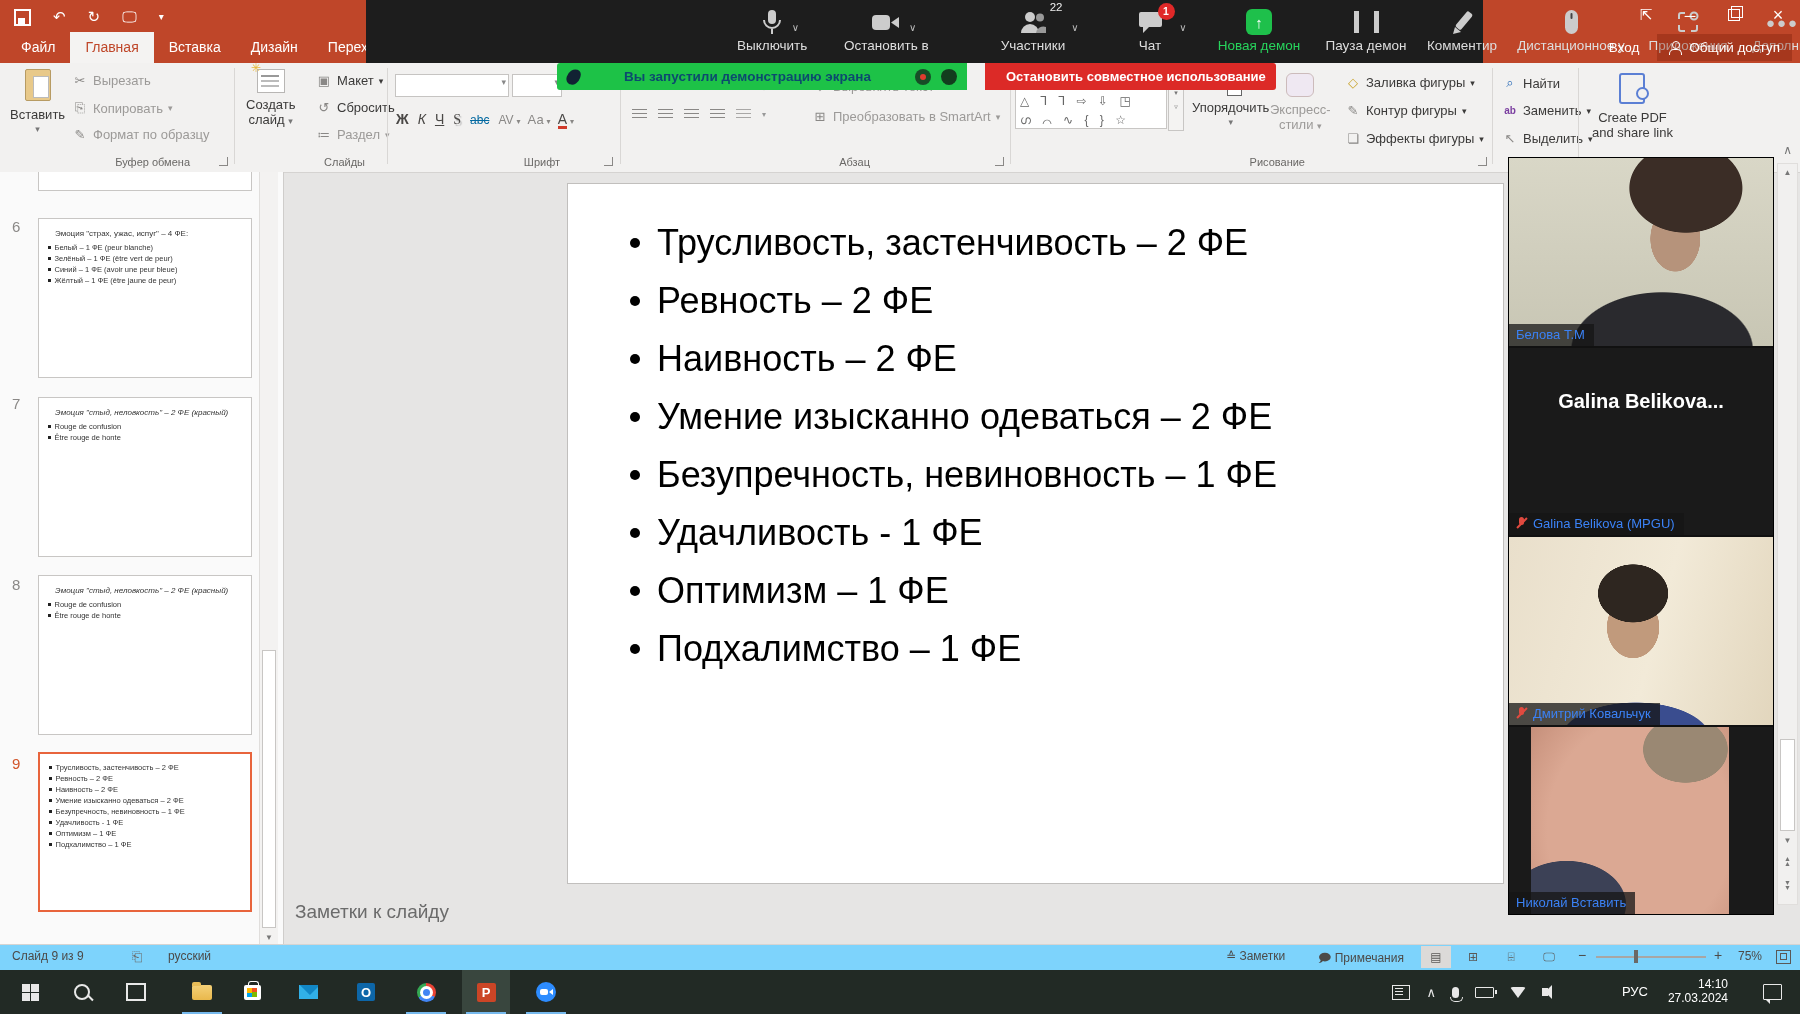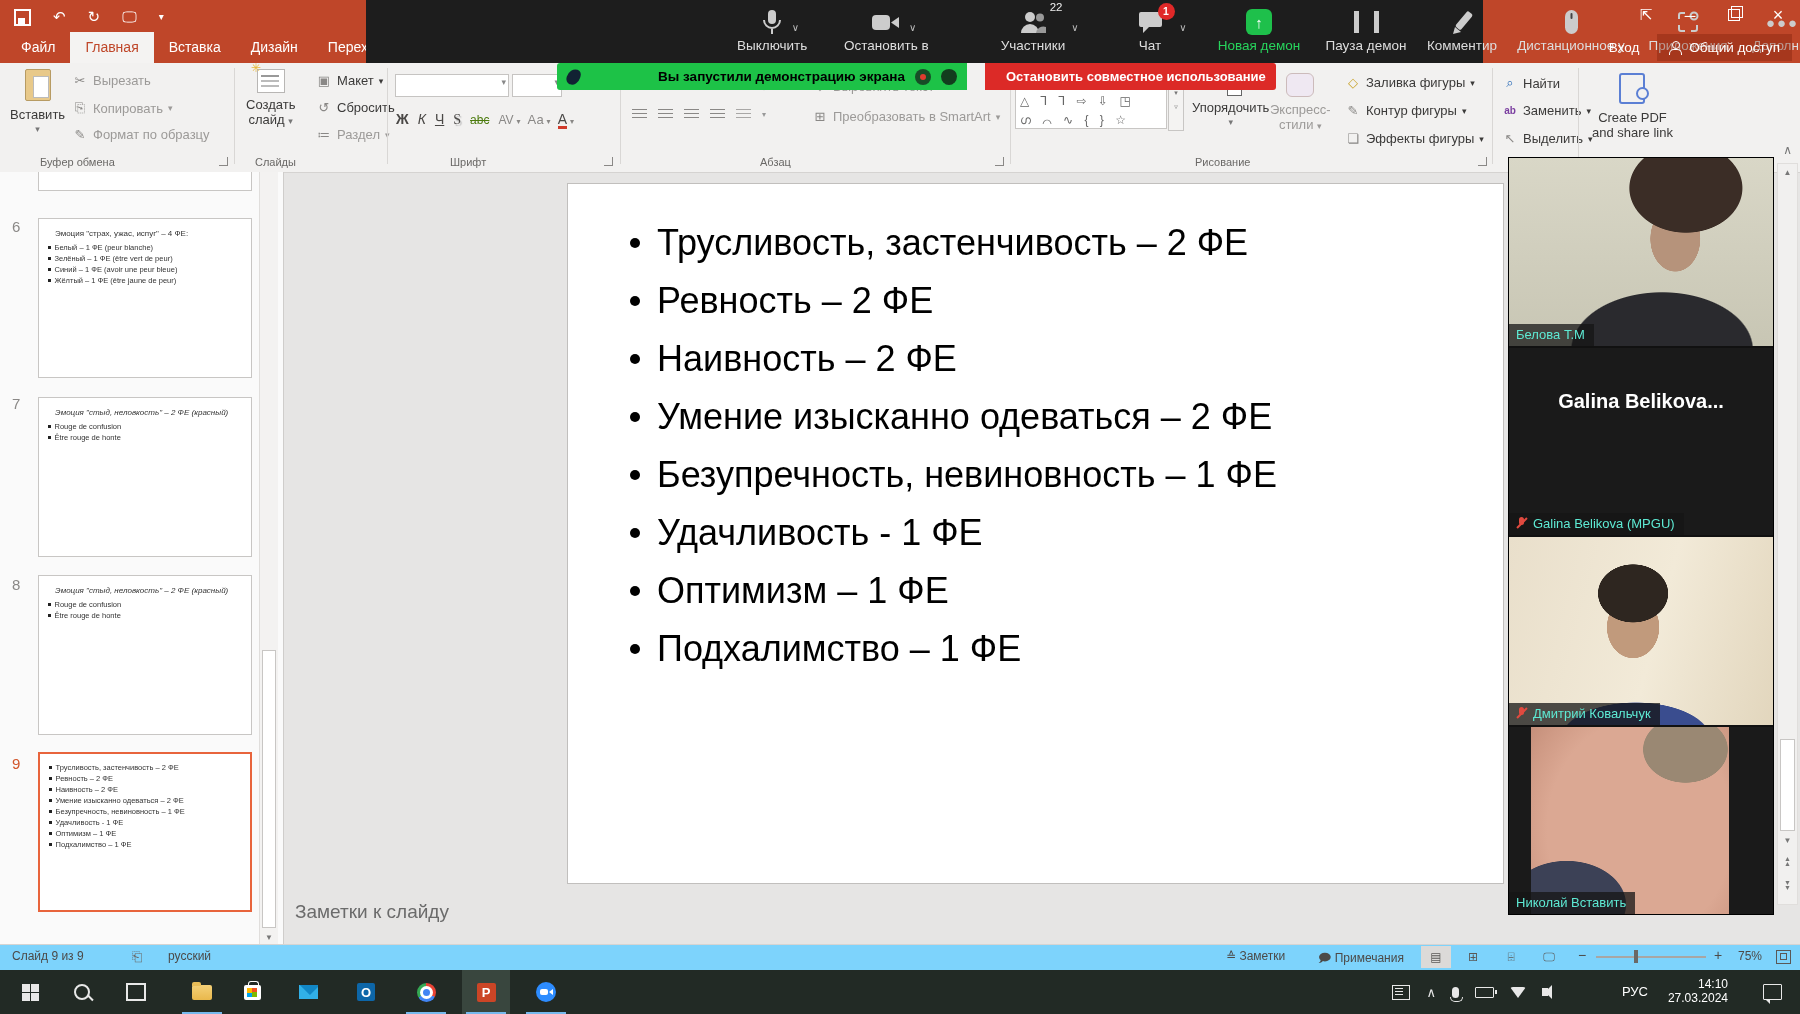--- a/index.html
+++ b/index.html
@@ -33,33 +33,33 @@
     width:17px;height:17px;font-size:10.5px;line-height:17px;text-align:center;font-weight:bold;}
   .zcount{position:absolute;top:-6px;right:-16px;color:#eee;font-size:11.5px;}
   .greenlbl{color:#27d45c !important;}
   .sharesq{width:26px;height:26px;background:#1ec04b;border-radius:6px;color:#fff;font-weight:bold;
     font-size:15px;display:flex;align-items:center;justify-content:center;}
   .pausebars{width:15px;height:22px;border-left:5px solid #ccc;border-right:5px solid #ccc;}
   .dots3{color:#ccc;font-size:15px;letter-spacing:2px;}
   
   .banner-green{position:absolute;left:557px;top:63px;width:410px;height:27px;background:#1dc247;z-index:5;
     display:flex;align-items:center;gap:10px;padding:0 10px;box-sizing:border-box;border-radius:3px 0 0 3px;}
-  .banner-green .msg{flex:1;text-align:right;font-weight:bold;font-size:13.5px;color:#000000;}
+  .banner-green .msg{flex:1;text-align:center;font-weight:bold;font-size:13.5px;color:#0c4a6e;}
   .zleaf{width:13px;height:16px;background:#123;border-radius:65% 35% 60% 40%;transform:rotate(18deg);}
   .bic{width:16px;height:16px;border-radius:50%;background:#174d27;position:relative;}
   .bic.rec:after{content:"";position:absolute;left:5px;top:5px;width:6px;height:6px;border-radius:50%;background:#e03b2f;}
   .bic.shield{border-radius:50% 50% 50% 50%/45% 45% 55% 55%;background:#133d1e;}
   .banner-red{position:absolute;left:985px;top:63px;width:291px;height:27px;background:#dc2a27;z-index:5;
     display:flex;align-items:center;gap:9px;padding:0 12px;box-sizing:border-box;border-radius:0 3px 3px 0;}
   .banner-red .stopsq{width:9px;height:9px;background:#fff;}
   .banner-red .msg{font-weight:bold;font-size:13px;color:#fff;white-space:nowrap;}
   
   .ribbon{position:absolute;left:0;top:63px;width:100%;height:109px;background:#f2f1f0;border-bottom:1px solid #d5d3d1;}
   .gdiv{position:absolute;top:5px;height:96px;width:1px;background:#d9d7d5;}
-  .glabel{position:absolute;bottom:4px;font-size:11px;color:#6a6866;text-align:left;}
+  .glabel{position:absolute;bottom:4px;font-size:11px;color:#6a6866;text-align:right;}
   .dlg{position:absolute;bottom:6px;width:8px;height:8px;border-right:1px solid #8a8886;border-bottom:1px solid #8a8886;}
   .bigbtn{position:absolute;top:6px;display:flex;flex-direction:column;align-items:center;font-size:13px;color:#3b3a39;text-align:center;line-height:15px;}
   .rrow{position:absolute;display:flex;align-items:center;gap:5px;font-size:13px;color:#9c9a98;white-space:nowrap;}
   .rrow.dark{color:#3b3a39;}
   .ricon{font-size:13px;color:#8a8886;width:16px;text-align:center;}
   .clip{width:24px;height:30px;background:#e8c98a;border:1px solid #b79b63;border-radius:2px;position:relative;}
   .clip:after{content:"";position:absolute;left:7px;top:6px;width:14px;height:20px;background:#fff;border:1px solid #bbb;}
   .newslide{width:26px;height:22px;background:#fff;border:1px solid #b8b6b4;position:relative;}
   .newslide:before{content:"✳";position:absolute;left:-7px;top:-9px;color:#e8b93c;font-size:12px;}
   .newslide:after{content:"";position:absolute;left:3px;top:5px;width:18px;height:2px;background:#999;box-shadow:0 5px 0 #bbb,0 10px 0 #bbb;}
@@ -95,21 +95,21 @@
   .notesph{position:absolute;left:295px;top:901px;font-size:19px;color:#6b6b6b;z-index:0;}
   
   .vscroll{position:absolute;right:2px;top:163px;width:19px;height:740px;background:#f1f0ef;border:1px solid #e0dedc;z-index:2;}
   .vthumb{position:absolute;left:2px;width:13px;background:#fff;border:1px solid #c8c6c4;}
   .dblarr{position:absolute;width:100%;text-align:center;color:#777;font-size:7px;line-height:5px;}
   
   .vpanel{position:absolute;left:1508px;top:157px;width:266px;height:758px;background:#111;z-index:7;
     display:flex;flex-direction:column;border:1px solid #000;box-sizing:border-box;}
   .vtile{position:relative;flex:1;margin-bottom:2px;overflow:hidden;background:#1a1a1a;}
   .vtile:last-child{margin-bottom:0;}
-  .vname{position:absolute;left:0;bottom:0;background:rgba(22,22,22,.75);color:#5eead4;font-size:13px;
+  .vname{position:absolute;left:0;bottom:0;background:rgba(22,22,22,.75);color:#3b82f6;font-size:13px;
     padding:3px 9px 4px 7px;display:flex;align-items:center;gap:6px;z-index:3;}
   .micoff{width:11px;height:13px;position:relative;flex:none;}
   .micoff:before{content:"";position:absolute;left:3px;top:0;width:5px;height:8px;border-radius:3px;background:#e04a3f;}
   .micoff:after{content:"";position:absolute;left:-1px;top:5px;width:14px;height:2px;background:#e04a3f;transform:rotate(-45deg);}
   .vid{position:absolute;top:0;bottom:0;}
   .v-belova{left:0;right:0;background:
     radial-gradient(95px 75px at 67% 16%, #3b2d26 59%, transparent 60%),
     radial-gradient(42px 55px at 63% 43%, #b6937b 59%, transparent 60%),
     radial-gradient(150px 95px at 58% 102%, #2a2a2e 60%, transparent 61%),
     linear-gradient(#d9d7c7,#c8c6b4);}
@@ -370,21 +370,21 @@
 
     <div class="combo" style="position:absolute;left:395px;top:11px;width:112px"></div>
     <div class="combo" style="position:absolute;left:512px;top:11px;width:48px"></div>
     <span class="fbtn" style="position:absolute;left:567px;top:12px;font-size:15px;color:#8a8886">А</span>
     <span class="fbtn" style="position:absolute;left:589px;top:15px;font-size:12px;color:#8a8886">А</span>
     <div style="position:absolute;left:396px;top:48px;display:flex;align-items:baseline">
       <span class="fbtn" style="font-weight:bold">Ж</span>
       <span class="fbtn" style="font-style:italic">К</span>
       <span class="fbtn" style="text-decoration:underline">Ч</span>
       <span class="fbtn" style="font-family:'Liberation Serif',serif;text-shadow:1.5px 1.5px 1px #bbb">S</span>
-      <span class="fbtn" style="text-decoration:line-through;font-size:12px;color:#4d7c0f">abc</span>
+      <span class="fbtn" style="text-decoration:line-through;font-size:12px;color:#0369a1">abc</span>
       <span class="fbtn" style="font-size:12px;color:#8a8886">AV</span>
       <span style="font-size:8px;color:#8a8886;margin:0 7px 0 -6px">▾</span>
       <span class="fbtn" style="font-size:13px;color:#8a8886">Аа</span>
       <span style="font-size:8px;color:#8a8886;margin:0 7px 0 -6px">▾</span>
       <span class="fbtn" style="border-bottom:3px solid #d03a2b;line-height:13px">А</span>
       <span style="font-size:8px;color:#8a8886;margin:0 0 0 -6px">▾</span>
     </div>
     <div class="glabel" style="left:450px;width:110px">Шрифт</div>
     <div class="dlg" style="left:604px"></div>
     <div class="gdiv" style="left:620px"></div>

